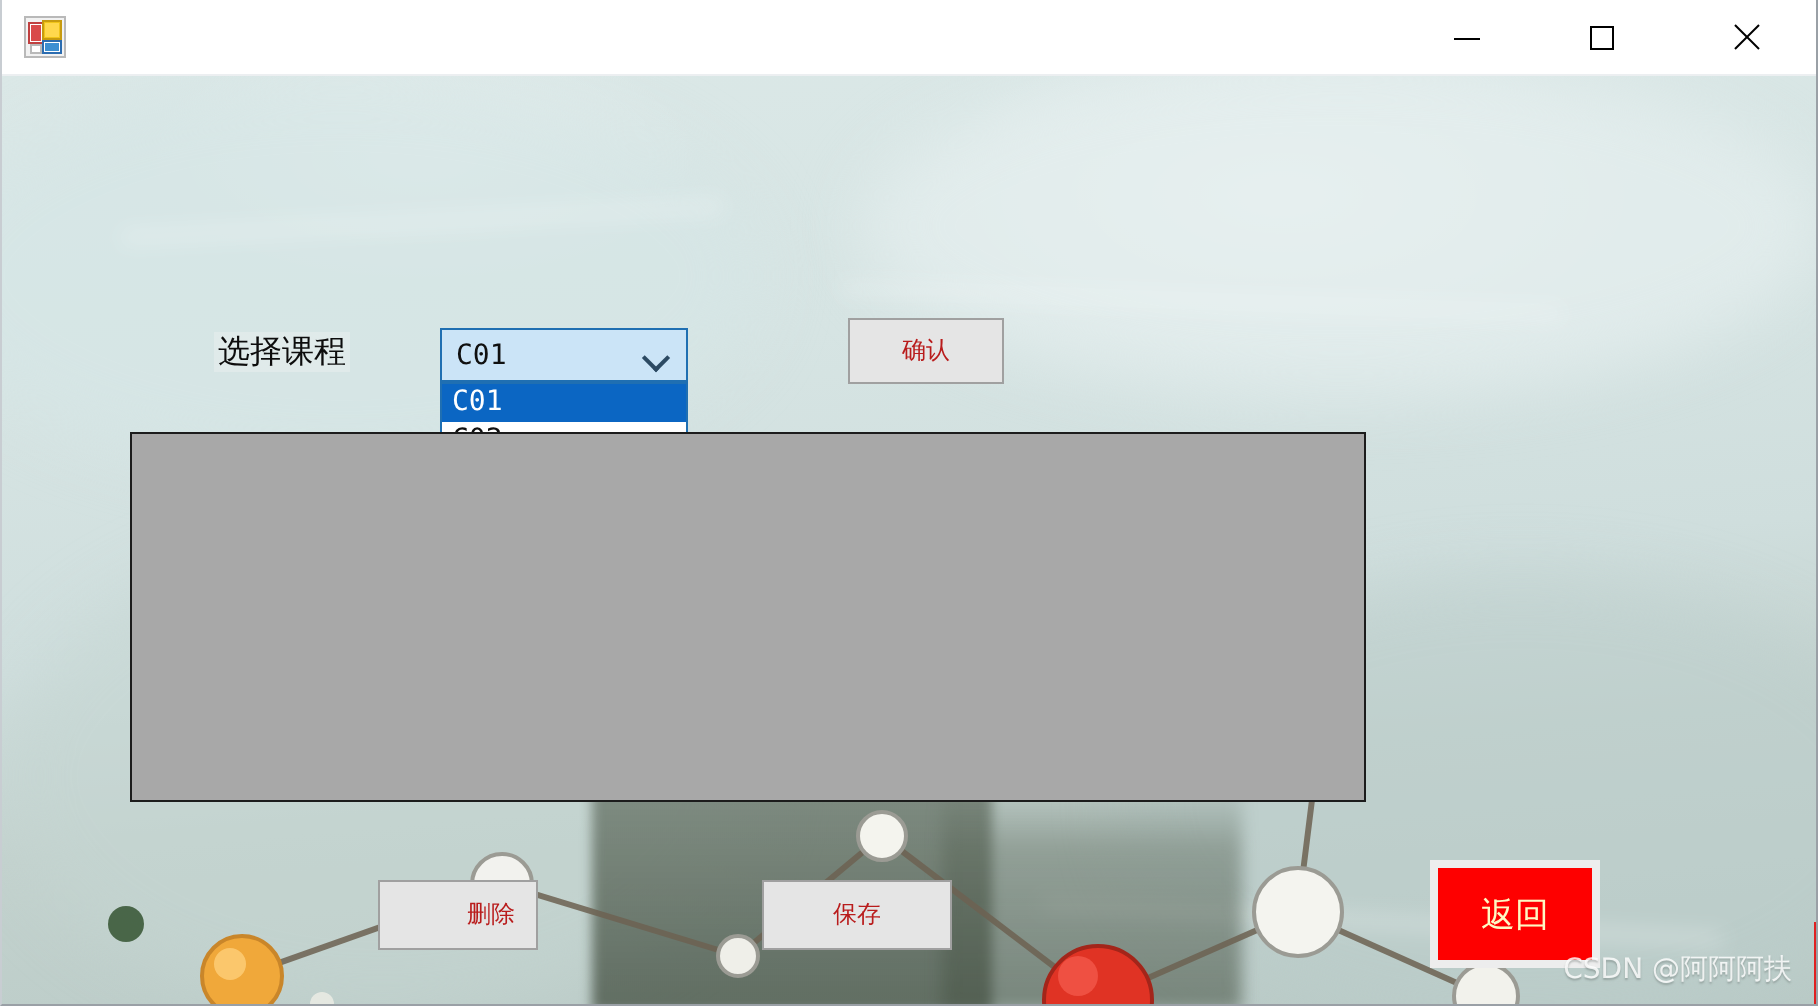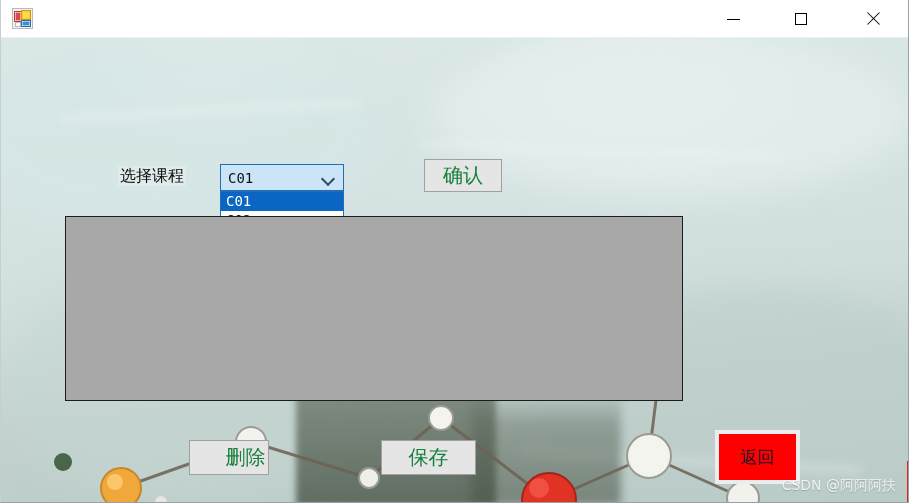--- a/index.html
+++ b/index.html
@@ -79,21 +79,21 @@
     position:absolute;left:470px;top:352px;width:150px;height:115px;
     background:linear-gradient(180deg,rgba(98,110,96,0) 0%,rgba(88,100,86,.45) 30%,rgba(74,86,72,.6) 100%);
     filter:blur(4px);
   }
 
   
   #molecule{position:absolute;left:0;top:292px;width:909px;height:173px;}
 
   
   #lbl-course{
-    position:absolute;left:117px;top:128px;
+    position:absolute;left:106px;top:128px;
     font-size:16px;line-height:20px;color:#0d0d0d;
     font-family:"DejaVu Sans","Liberation Sans",sans-serif;
     background:rgba(233,239,239,.55);
     padding:0 2px;white-space:nowrap;
   }
 
   #combo{
     position:absolute;left:219px;top:126px;width:124px;height:27px;
     box-sizing:border-box;
     background:#cbe4f7;
@@ -126,30 +126,30 @@
     color:#101010;background:#ffffff;
     white-space:nowrap;
   }
   .dd-item.sel{background:#0b66c3;color:#ffffff;}
 
   .formbtn{
     position:absolute;box-sizing:border-box;
     background:#e5e5e5;
     border:1px solid #a0a0a0;
     display:flex;align-items:center;justify-content:center;
-    font-size:20px;color:#15803d;
+    font-size:12px;color:#b91c1c;
     font-family:"DejaVu Sans","Liberation Sans",sans-serif;
   }
   #btn-confirm{left:423px;top:121px;width:78px;height:33px;}
   #btn-delete{left:188px;top:402px;width:80px;height:35px;padding-left:33px;}
   #btn-save{left:380px;top:402px;width:95px;height:35px;}
   #btn-back{
     left:714px;top:392px;width:85px;height:54px;
     background:#fe0000;border:4px solid #ededed;
-    font-size:17px;color:#0f172a;
+    font-size:17px;color:#fef9c3;
   }
 
   #grid{
     position:absolute;left:64px;top:178px;width:618px;height:185px;
     box-sizing:border-box;
     background:#a8a8a8;
     border:1px solid #1c1c1c;
   }
 
   #watermark{

